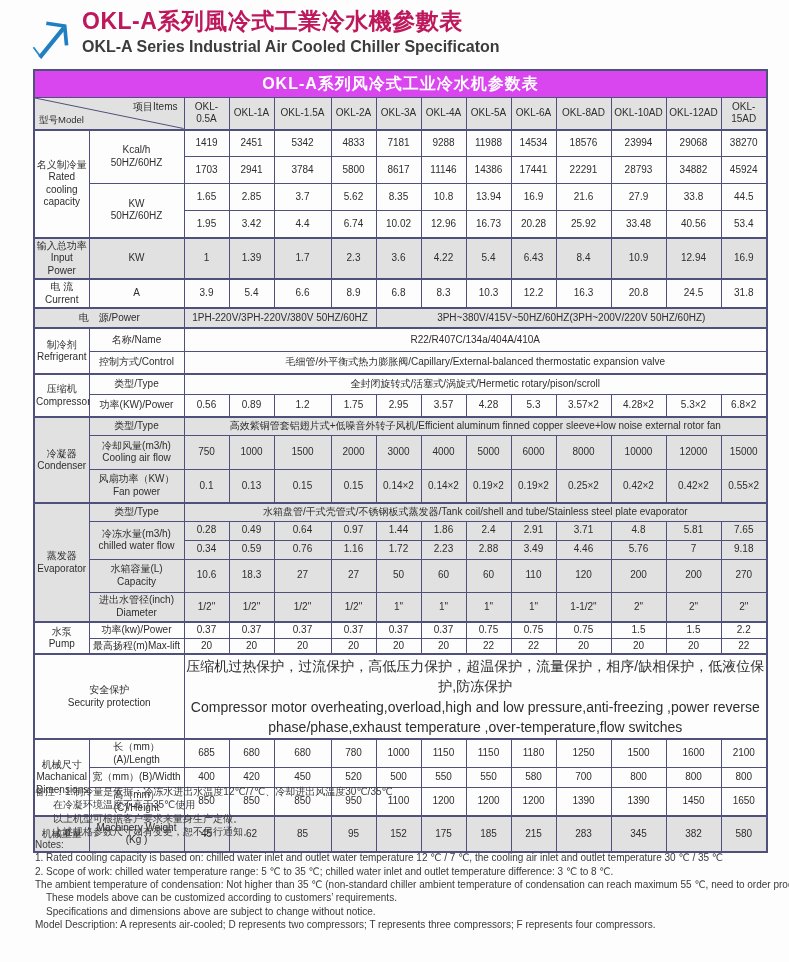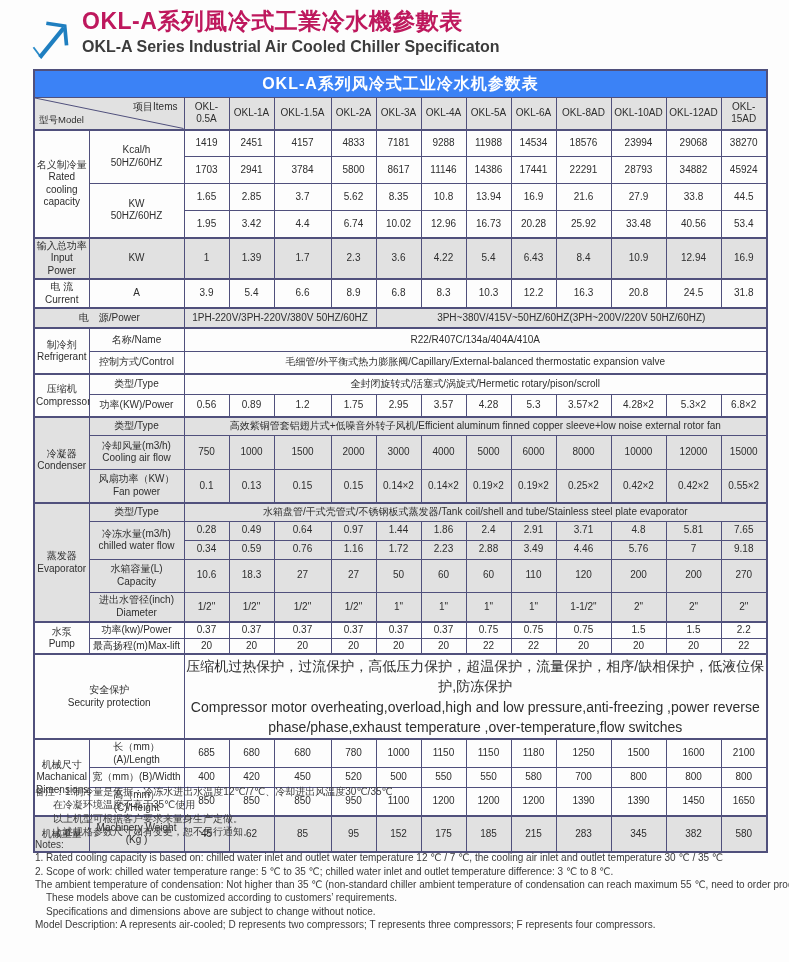--- a/index.html
+++ b/index.html
@@ -20,21 +20,21 @@
     position:absolute;top:69px;left:33px;width:733px;
     border-collapse:collapse;table-layout:fixed;
     border:2px solid #50507c;
   }
   table.spec td{
     border:1px solid #50507c;text-align:center;vertical-align:middle;
     font-size:10px;line-height:1.25;padding:1px 1px;color:#2e2e2e;
     overflow:hidden;
   }
   tr.banner-row td{
-    background:#3b82f6;color:#ffffff;font-size:16px;font-weight:bold;
+    background:#d946ef;color:#ffffff;font-size:16px;font-weight:bold;
     height:24px;letter-spacing:1px;
   }
   .gray{background:#e1e1e1;}
   .pre{white-space:pre-line;}
   td.left{text-align:left;padding-left:6px;padding-right:4px;}
   tr.sec td{border-top-width:2px;}
   
   .r16{height:16px}.r18{height:18px}.r19{height:19px}.r20{height:20px}
   .r23{height:23px}.r27{height:27px}.r28{height:28px}
   .r30{height:30px}.r32{height:32px}.r33{height:33px}.r34{height:34px}
@@ -113,21 +113,21 @@
       </tr>
 
   <tr class="r27 sec">
     <td rowspan="4" class="pre">名义制冷量
 Rated cooling
 capacity</td>
     <td rowspan="2" class="pre">Kcal/h
 50HZ/60HZ</td>
   <td>1419</td>
         <td>2451</td>
-        <td>4157</td>
+        <td>5342</td>
         <td>4833</td>
         <td>7181</td>
         <td>9288</td>
         <td>11988</td>
         <td>14534</td>
         <td>18576</td>
         <td>23994</td>
         <td>29068</td>
         <td>38270</td>
       </tr>

